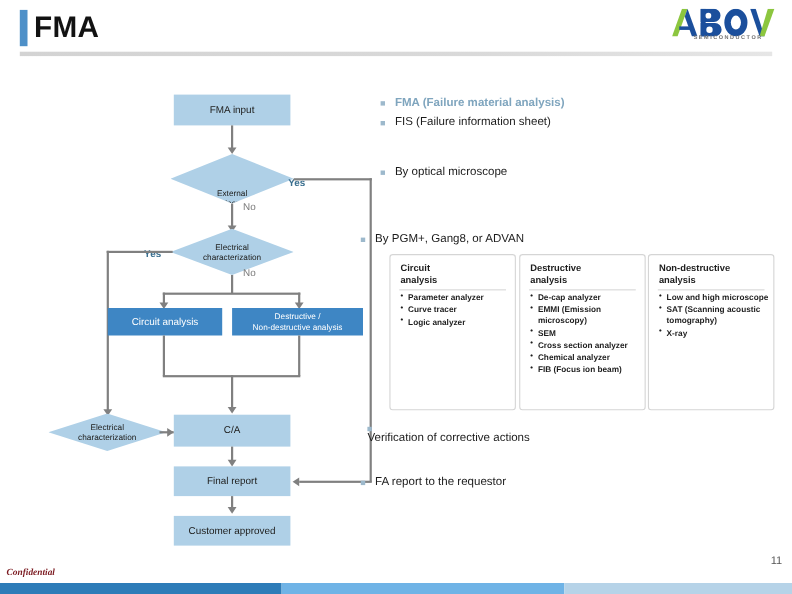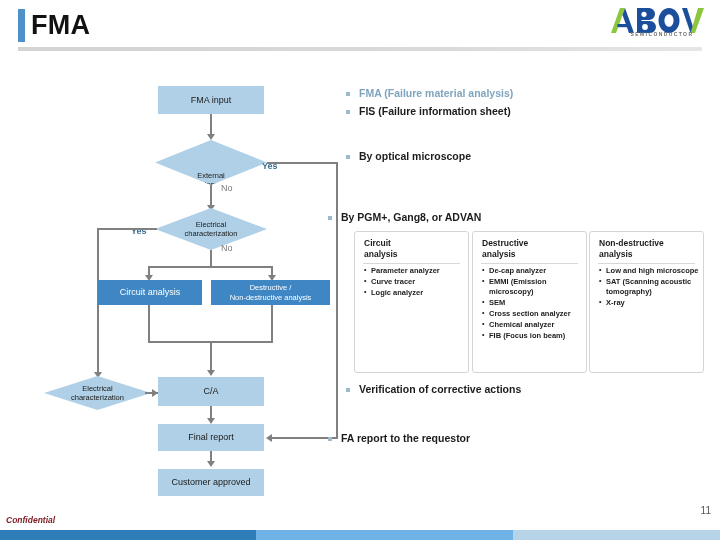--- a/index.html
+++ b/index.html
@@ -38,34 +38,34 @@
   .ln.h{height:2px;}
   .ln.v{width:2px;}
   .arw{position:absolute;width:0;height:0;}
   .arw.down{border-left:4px solid transparent;border-right:4px solid transparent;border-top:6px solid #808080;}
   .arw.right{border-top:4px solid transparent;border-bottom:4px solid transparent;border-left:6px solid #808080;}
   .arw.left{border-top:4px solid transparent;border-bottom:4px solid transparent;border-right:6px solid #808080;}
 
   
   .bullet{position:absolute;display:flex;align-items:flex-start;}
   .bullet .sq{width:4px;height:4px;background:#9DB9CC;margin-top:5px;margin-right:9px;flex:none;}
-  .bullet .tx{font-size:10.5px;font-weight:bold;line-height:13px;color:#1c1c1c;}
+  .bullet .tx{font-size:10.5px;font-weight:normal;line-height:13px;color:#1c1c1c;}
   .bullet .tx.muted{color:#7FA5BE;font-weight:bold;}
 
   
   .card{position:absolute;background:#ffffff;border:1px solid #d5d5d5;border-radius:3px;
         box-shadow:0 0 0 0 rgba(0,0,0,0);font-weight:bold;}
   .card .ch{position:absolute;left:9px;top:6px;right:8px;font-size:8.5px;line-height:11px;color:#1c1c1c;}
   .card .cdiv{position:absolute;left:8px;right:8px;top:31px;height:1px;background:#d8d8d8;}
   .card ul{position:absolute;left:9px;top:34px;right:4px;margin:0;padding:0;list-style:none;}
   .card li{font-size:7.5px;line-height:10px;color:#1c1c1c;padding-left:7px;position:relative;margin-bottom:1px;}
   .card li:before{content:"\2022";position:absolute;left:0;top:-1px;font-size:7px;color:#1c1c1c;}
 
   
-  .conf{position:absolute;left:6px;top:515px;font-size:8.5px;font-style:italic;color:#7B1A20;font-weight:bold;}
+  .conf{position:absolute;left:6px;top:515px;font-size:8.5px;font-style:italic;color:#7B1A20;font-weight:bold;font-family:Liberation Serif, serif;}
   .pageno{position:absolute;right:9px;top:505px;font-size:10px;color:#555;}
   .fbar{position:absolute;bottom:0;height:10px;}
 </style>
 </head>
 <body>
 
 <div class="slide">
 
   <div class="hdr-accent"></div>
   <div class="hdr-title">FMA</div>
@@ -181,21 +181,21 @@
     <span class="tx">FIS (Failure information sheet)</span>
   </div>
   <div class="bullet" style="left:346px;top:150px;width:330px;">
     <span class="sq"></span>
     <span class="tx">By optical microscope</span>
   </div>
   <div class="bullet" style="left:328px;top:211px;width:330px;">
     <span class="sq"></span>
     <span class="tx">By PGM+, Gang8, or ADVAN</span>
   </div>
-  <div class="bullet" style="left:346px;top:383px;width:330px;">
+  <div class="bullet" style="left:334px;top:383px;width:330px;flex-direction:column;">
     <span class="sq"></span>
     <span class="tx">Verification of corrective actions</span>
   </div>
   <div class="bullet" style="left:328px;top:432px;width:330px;">
     <span class="sq"></span>
     <span class="tx">FA report to the requestor</span>
   </div>
 
   <div class="card" style="left:354px;top:231px;width:113px;height:140px;">
     <div class="ch" style="white-space:pre-line;">Circuit

